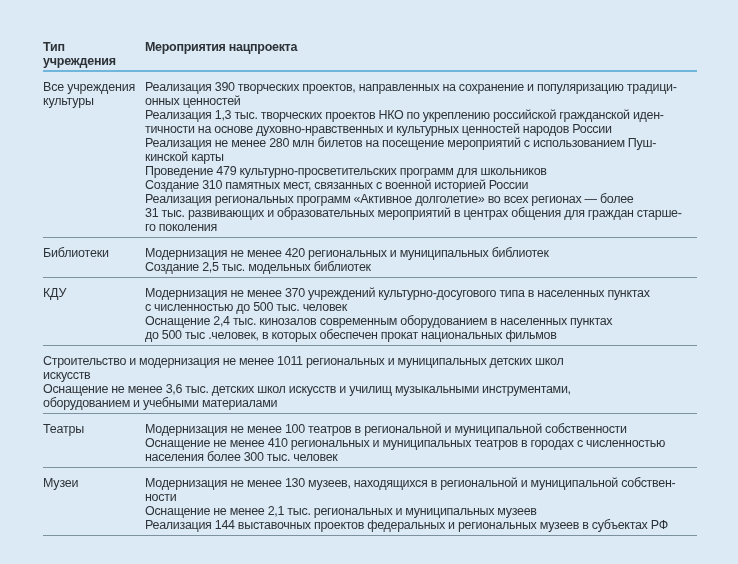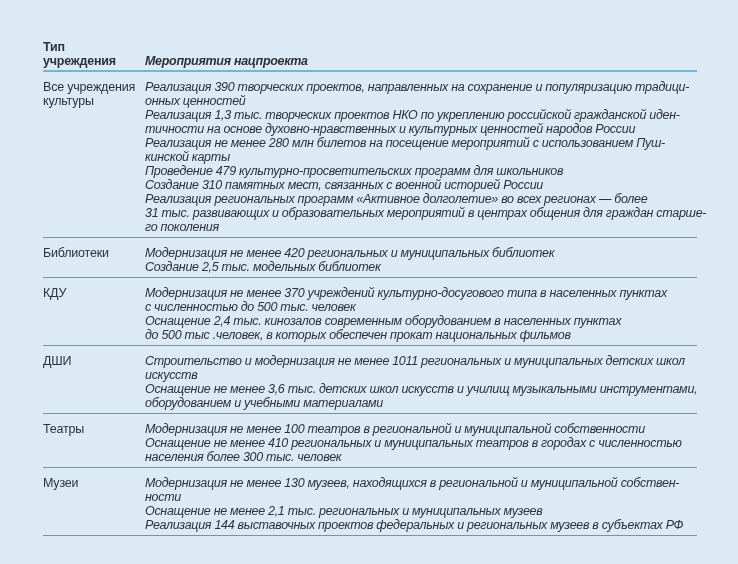--- a/index.html
+++ b/index.html
@@ -18,41 +18,39 @@
   }
   .table{width:654px;}
   .thead{
     display:flex;
     font-size:13px;
     font-weight:bold;
     line-height:15px;
     letter-spacing:-0.2px;
     padding-bottom:2px;
     border-bottom:2px solid var(--header-rule);
-    align-items:flex-end;
   }
   .row{
     display:flex;
     padding:8px 0 3px 0;
     border-bottom:1px solid var(--row-rule);
   }
   .cell-label{
     width:102px;
     flex:0 0 102px;
     padding-right:8px;
     font-size:12.5px;
     line-height:14px;
     letter-spacing:-0.2px;
   }
   .cell-content{
     flex:1 1 auto;
     font-size:12.5px;
     line-height:14px;
     letter-spacing:-0.3px;
-    font-style:italic;
   }
   .measure-line{white-space:nowrap;}
 </style>
 </head>
 <body>
 
 <main class="table">
   <div class="thead">
     <div class="cell-label">Тип учреждения</div>
     <div class="cell-content">Мероприятия нацпроекта</div>
@@ -84,21 +82,20 @@
       <div class="row">
         <div class="cell-label">КДУ</div>
         <div class="cell-content">
           <div class="measure-line">Модернизация не менее 370 учреждений культурно-досугового типа в населенных пунктах</div>
           <div class="measure-line">с численностью до 500 тыс. человек</div>
           <div class="measure-line">Оснащение 2,4 тыс. кинозалов современным оборудованием в населенных пунктах</div>
           <div class="measure-line">до 500 тыс .человек, в которых обеспечен прокат национальных фильмов</div>
         </div>
       </div>
       <div class="row">
-        <div class="cell-label">ДШИ</div>
         <div class="cell-content">
           <div class="measure-line">Строительство и модернизация не менее 1011 региональных и муниципальных детских школ</div>
           <div class="measure-line">искусств</div>
           <div class="measure-line">Оснащение не менее 3,6 тыс. детских школ искусств и училищ музыкальными инструментами,</div>
           <div class="measure-line">оборудованием и учебными материалами</div>
         </div>
       </div>
       <div class="row">
         <div class="cell-label">Театры</div>
         <div class="cell-content">

